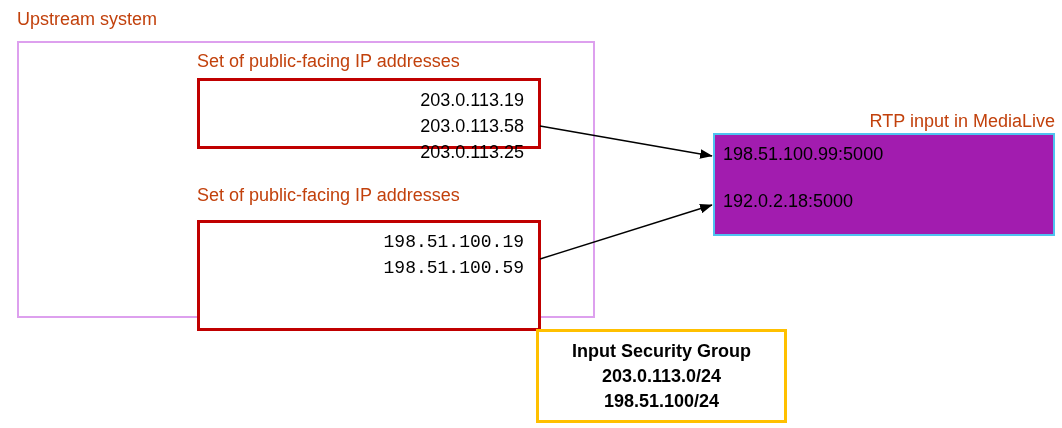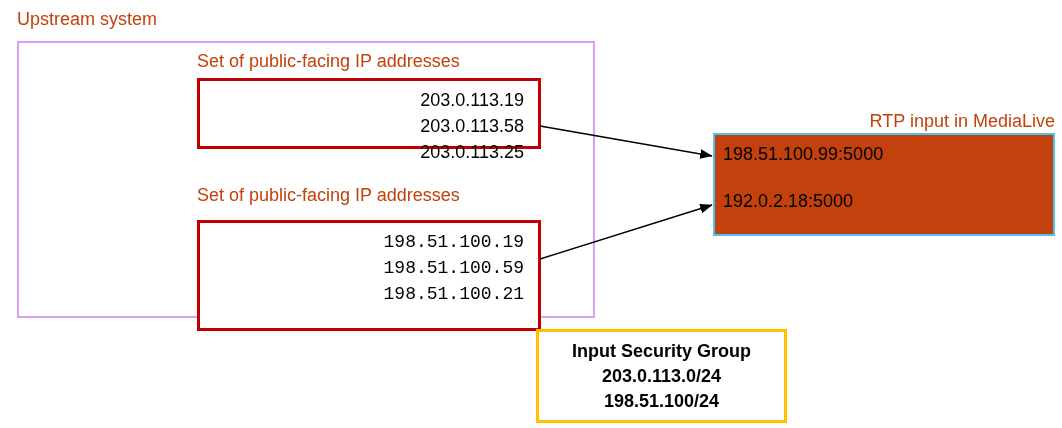--- a/index.html
+++ b/index.html
@@ -79,21 +79,21 @@
   }
 
   
   .rtp-box {
     left: 713px;
     top: 133px;
     width: 342px;
     height: 103px;
     border: 2px solid #4FC3EF;
     box-sizing: border-box;
-    background: #c2410c;
+    background: #a21caf;
   }
   .rtp-list {
     margin: 0;
     padding: 8px 0 0 8px;
     list-style: none;
     text-align: left;
   }
   .rtp-list li {
     font-size: 18px;
     line-height: 22px;
@@ -151,21 +151,20 @@
       <li>203.0.113.25</li>
     </ul>
   </div>
 
   <div class="abs label caption-set caption-set-2">Set of public-facing IP addresses</div>
 
   <div class="abs ipset-box ipset-2">
     <ul class="ipset-list">
       <li>198.51.100.19</li>
       <li>198.51.100.59</li>
-      <li>198.51.100.21</li>
     </ul>
   </div>
 
   <div class="abs label caption-rtp">RTP input in MediaLive</div>
 
   <div class="abs rtp-box">
     <ul class="rtp-list">
       <li>198.51.100.99:5000</li>
       <li>192.0.2.18:5000</li>
     </ul>

